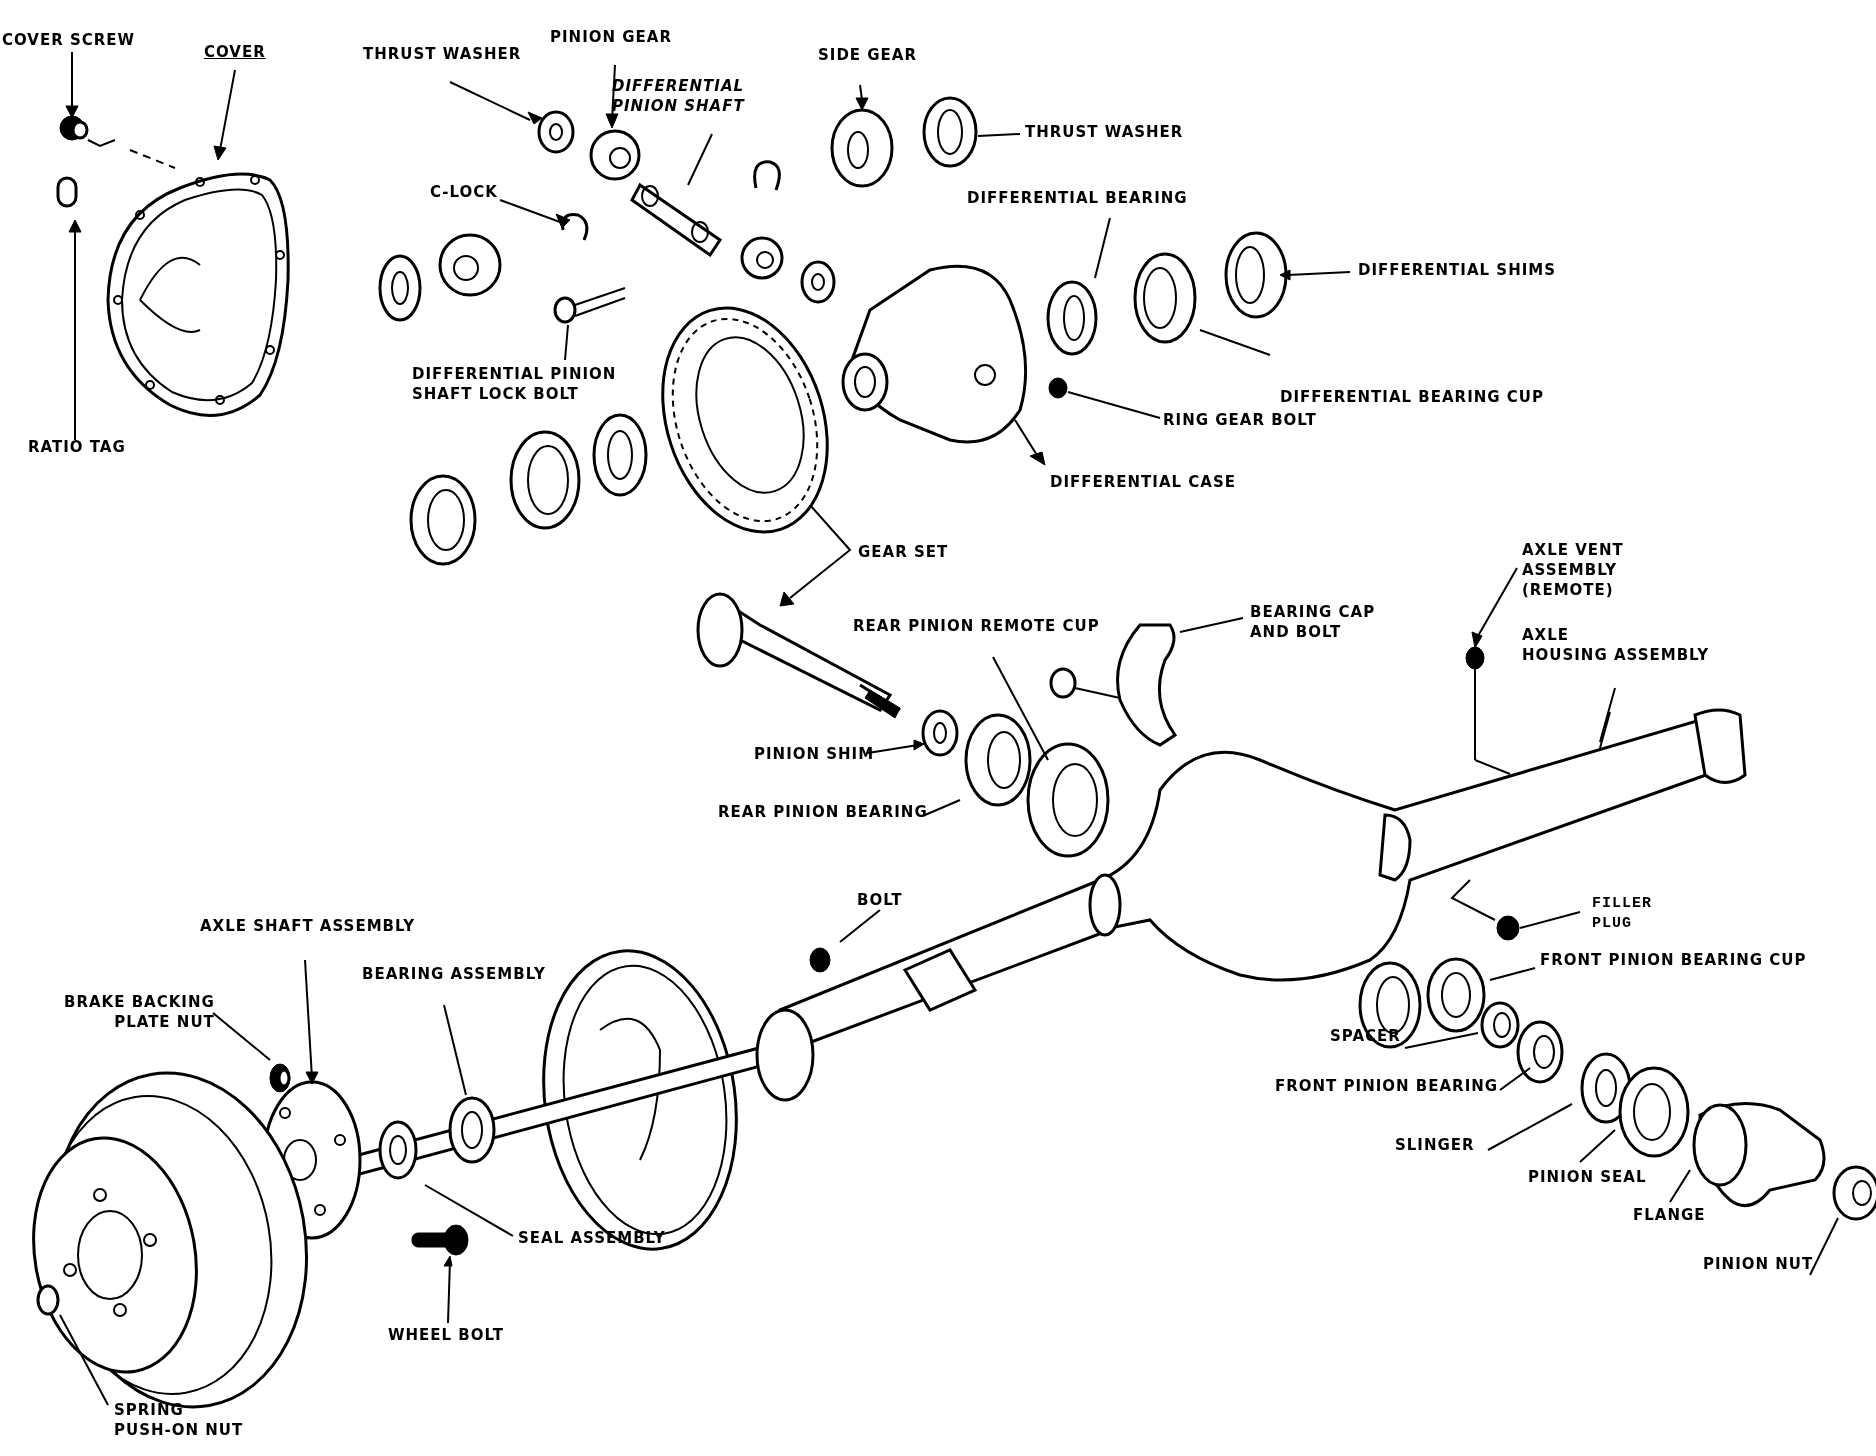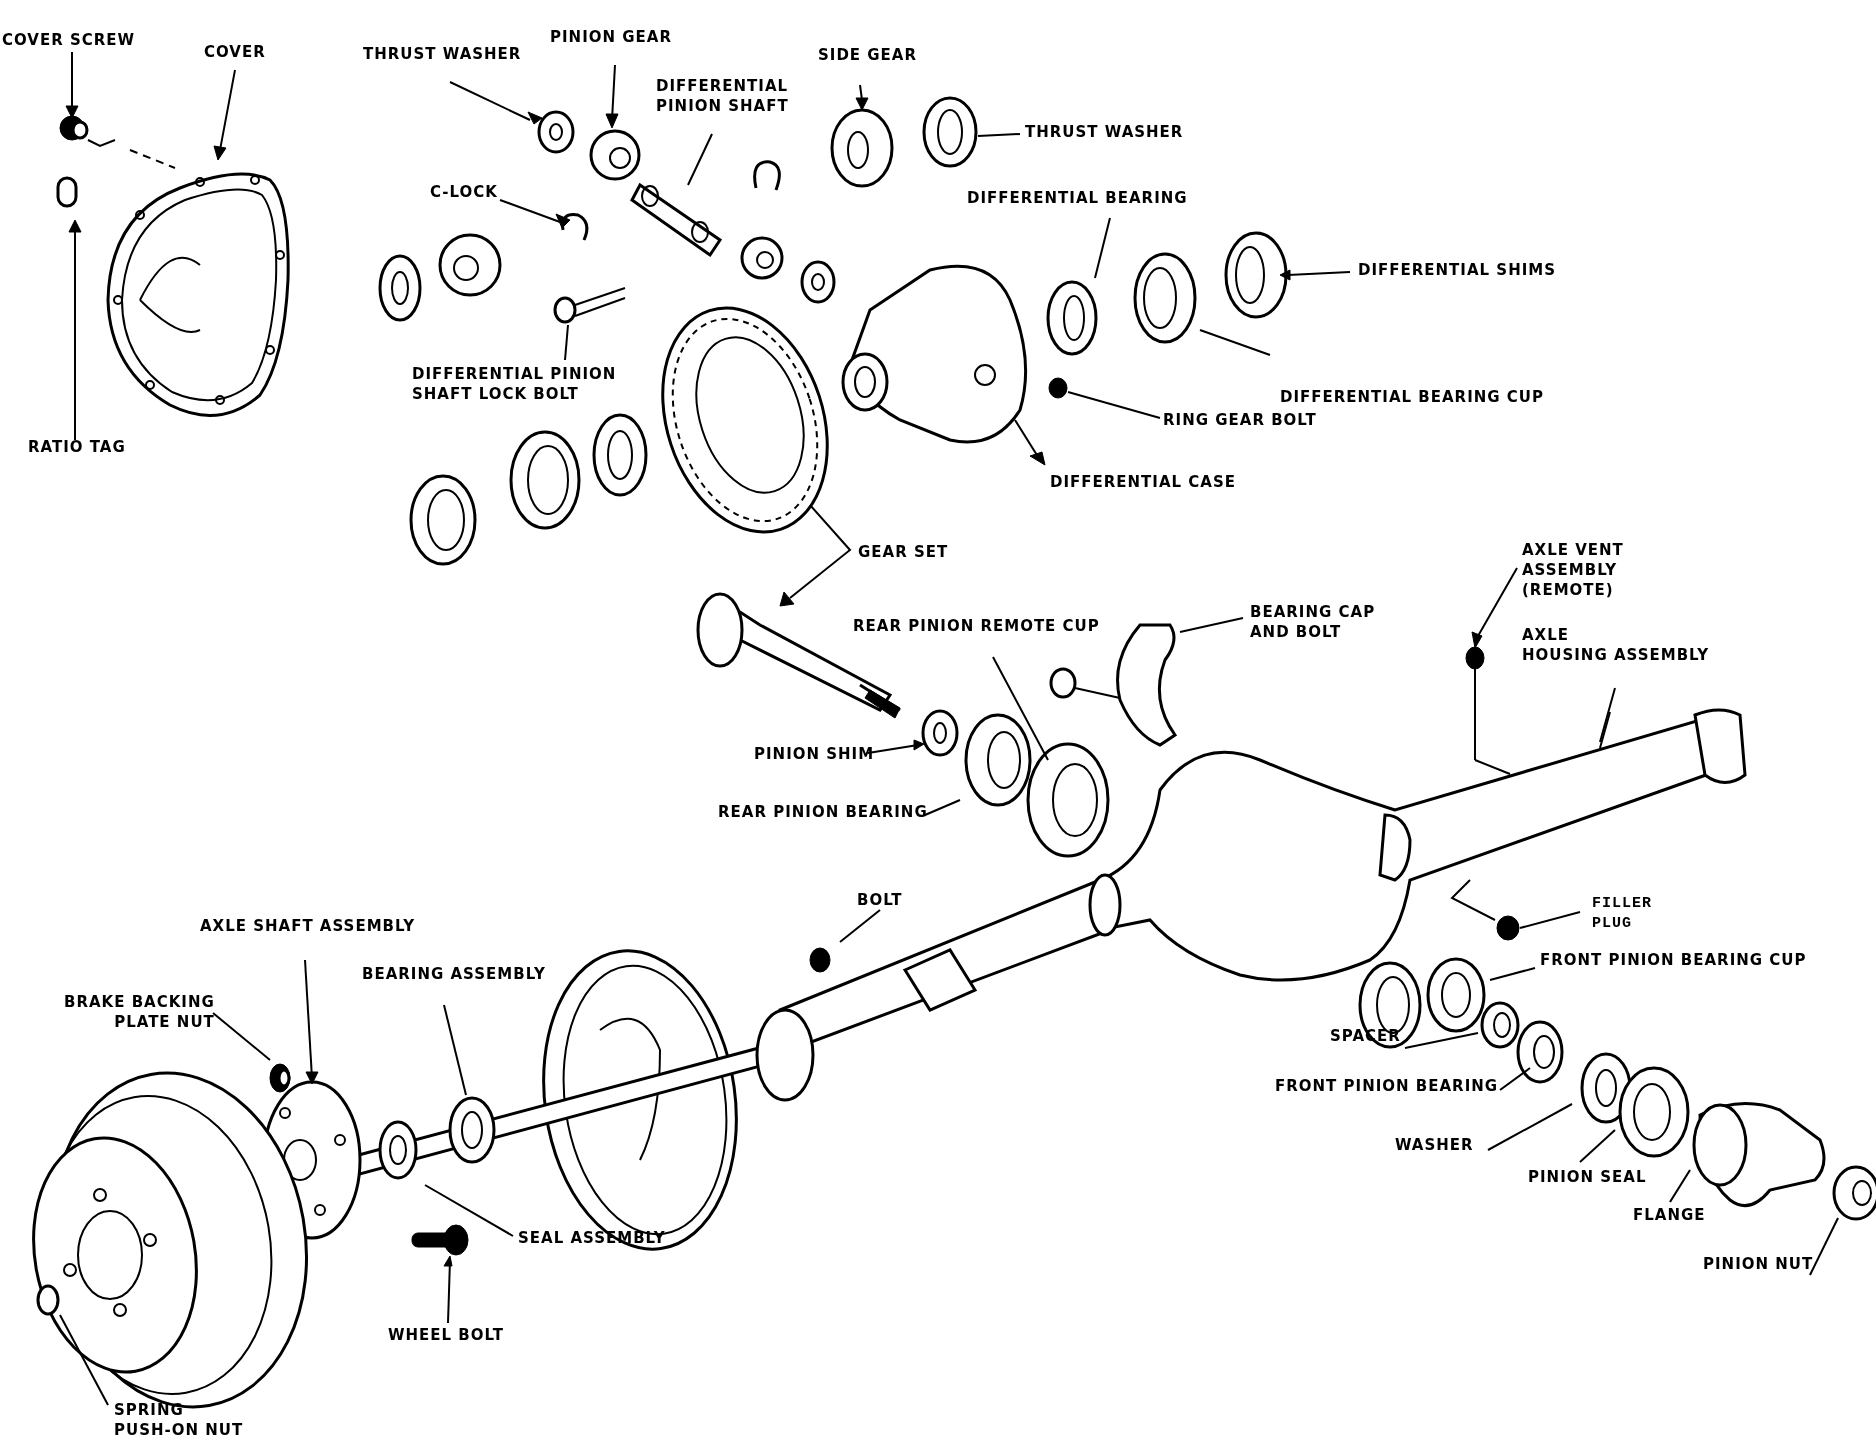--- a/index.html
+++ b/index.html
@@ -289,25 +289,25 @@
     <line class="kt" x1="60" y1="1315" x2="108" y2="1405"></line>
   </g>
 
   <g>
     <ellipse class="f" cx="820" cy="960" rx="10" ry="12"></ellipse>
     <line class="kt" x1="840" y1="942" x2="880" y2="910"></line>
   </g>
 </svg>
 
 <div class="lbl" style="left:2px;top:30px;">COVER SCREW</div>
-<div class="lbl" style="left:204px;top:42px;">COVER</div>
+<div class="lbl" style="left:204px;top:42px;text-decoration:underline;">COVER</div>
 <div class="lbl" style="left:28px;top:437px;">RATIO TAG</div>
 <div class="lbl" style="left:363px;top:44px;">THRUST WASHER</div>
 <div class="lbl" style="left:550px;top:27px;">PINION GEAR</div>
-<div class="lbl" style="left:656px;top:76px;">DIFFERENTIAL
+<div class="lbl" style="left:612px;top:76px;font-style:italic;">DIFFERENTIAL
 PINION SHAFT</div>
 <div class="lbl" style="left:818px;top:45px;">SIDE GEAR</div>
 <div class="lbl" style="left:1025px;top:122px;">THRUST WASHER</div>
 <div class="lbl" style="left:430px;top:182px;">C-LOCK</div>
 <div class="lbl" style="left:967px;top:188px;">DIFFERENTIAL BEARING</div>
 <div class="lbl" style="left:1358px;top:260px;">DIFFERENTIAL SHIMS</div>
 <div class="lbl c" style="left:412px;top:364px;">DIFFERENTIAL PINION
 SHAFT LOCK BOLT</div>
 <div class="lbl" style="left:1280px;top:347px;margin-top:40px;">DIFFERENTIAL BEARING CUP</div>
 <div class="lbl" style="left:1163px;top:410px;">RING GEAR BOLT</div>
@@ -326,20 +326,20 @@
 <div class="lbl" style="left:857px;top:890px;">BOLT</div>
 <div class="lbl" style="left:1592px;top:894px;font-family:Liberation Mono, monospace;">FILLER
 PLUG</div>
 <div class="lbl" style="left:1540px;top:950px;">FRONT PINION BEARING CUP</div>
 <div class="lbl" style="left:200px;top:916px;">AXLE SHAFT ASSEMBLY</div>
 <div class="lbl" style="left:362px;top:964px;">BEARING ASSEMBLY</div>
 <div class="lbl" style="left:56px;top:992px;text-align:right;margin-left:8px;">BRAKE BACKING
 PLATE NUT</div>
 <div class="lbl" style="left:1330px;top:1026px;">SPACER</div>
 <div class="lbl" style="left:1275px;top:1076px;">FRONT PINION BEARING</div>
-<div class="lbl" style="left:1395px;top:1135px;">WASHER</div>
+<div class="lbl" style="left:1395px;top:1135px;">SLINGER</div>
 <div class="lbl" style="left:1528px;top:1167px;">PINION SEAL</div>
 <div class="lbl" style="left:1633px;top:1205px;">FLANGE</div>
 <div class="lbl" style="left:1703px;top:1254px;">PINION NUT</div>
 <div class="lbl" style="left:518px;top:1228px;">SEAL ASSEMBLY</div>
 <div class="lbl" style="left:388px;top:1325px;">WHEEL BOLT</div>
 <div class="lbl" style="left:114px;top:1400px;">SPRING
 PUSH-ON NUT</div>
 
 </body></html>

